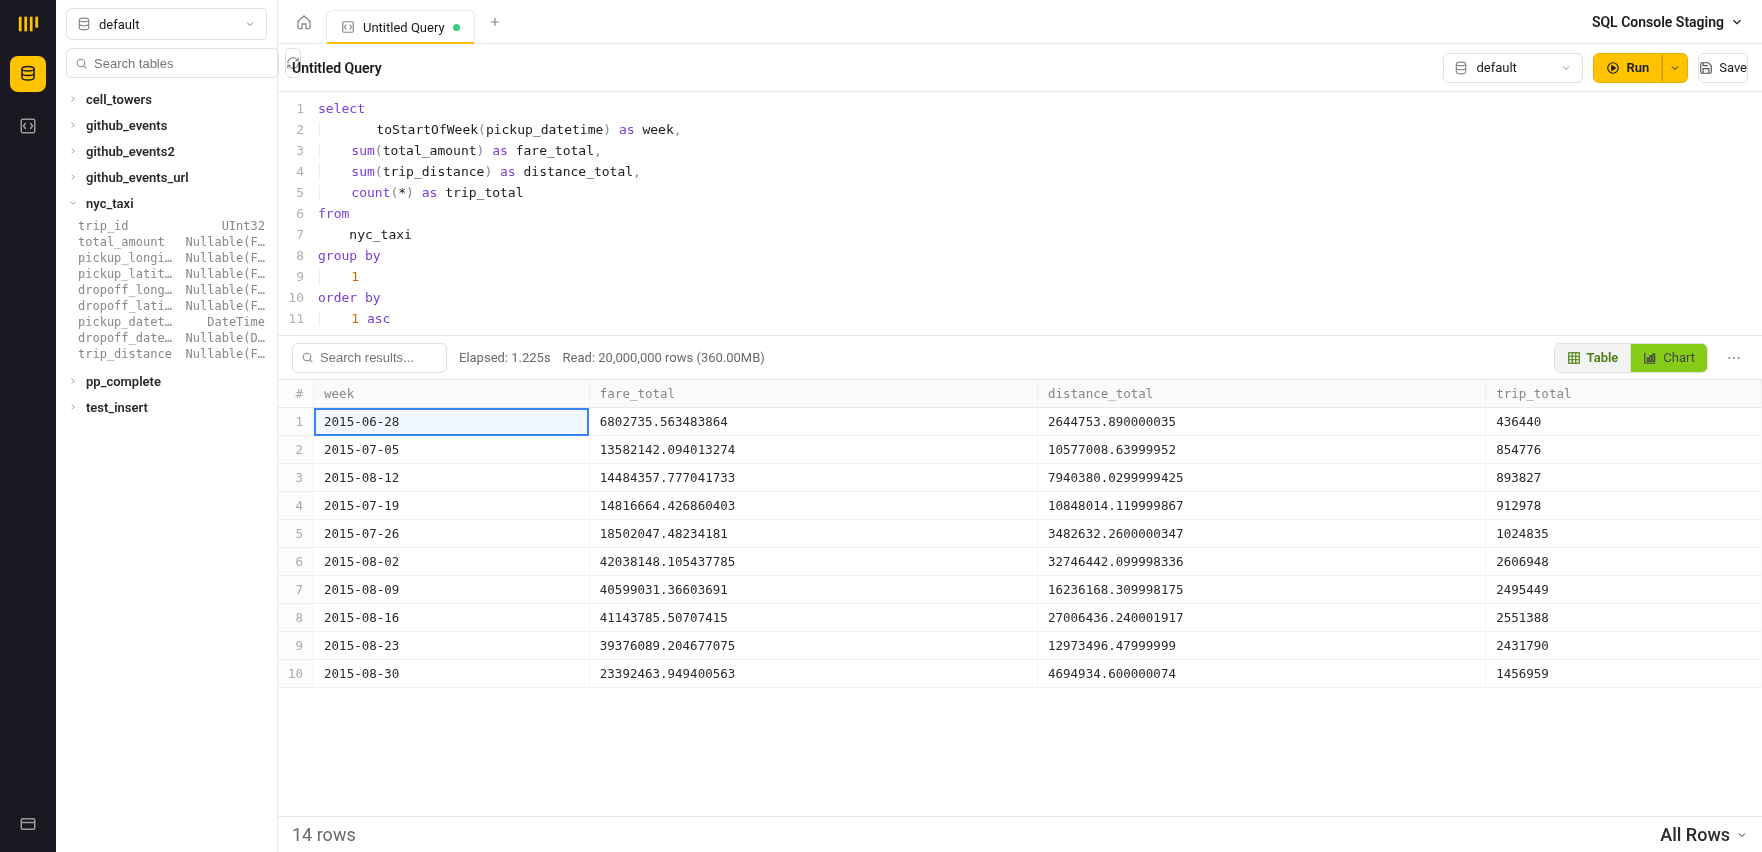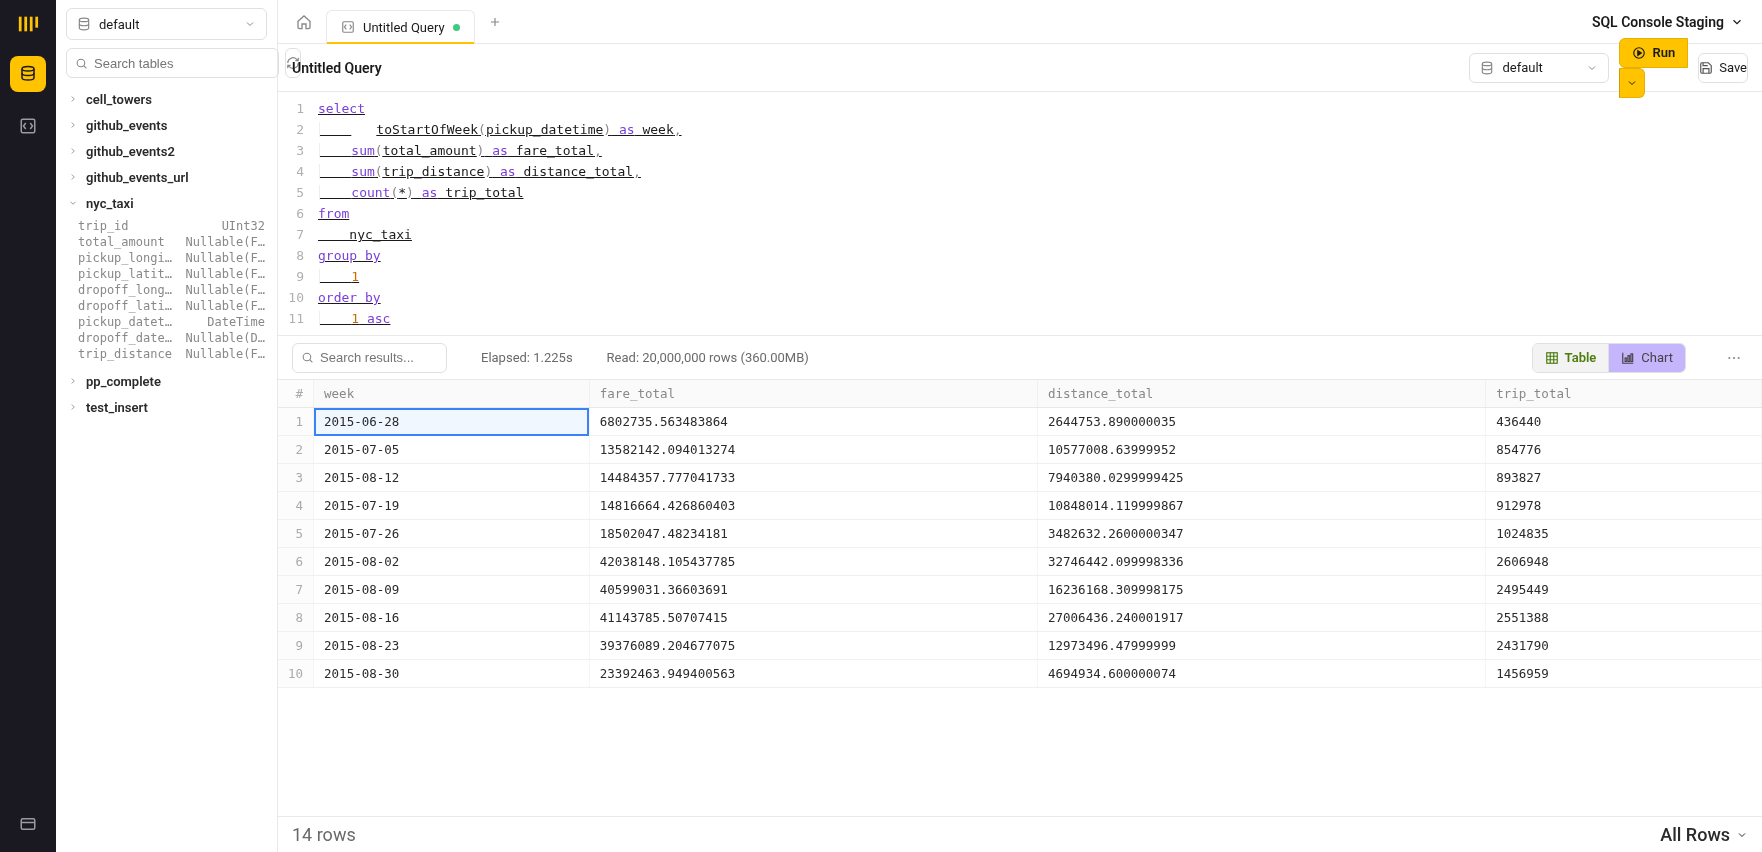--- a/index.html
+++ b/index.html
@@ -81,21 +81,21 @@
     height: 48px; display: flex; align-items: center; padding: 0 14px; gap: 10px;
     border-bottom: 1px solid #e8e8e8;
   }
   .qtitle { font-weight: 600; font-size: 14px; }
   .qheader-spacer { flex: 1; }
   .db-pick {
     height: 30px; border: 1px solid #e0e0e0; border-radius: 6px; display: flex; align-items: center;
     gap: 8px; padding: 0 10px; min-width: 140px; cursor: pointer;
   }
   .db-pick .chev { margin-left: auto; color: #888; }
-  .run-group { display: flex; flex-direction: column; }
+  .run-group { display: flex; }
   .run-btn {
     height: 30px; background: #FFC300; border: 1px solid #e6b000; border-radius: 6px 0 0 6px;
     display: flex; align-items: center; gap: 6px; padding: 0 12px; font-weight: 600; cursor: pointer;
   }
   .run-drop {
     height: 30px; width: 26px; background: #FFC300; border: 1px solid #e6b000; border-left: 1px solid #cc9c00;
     border-radius: 0 6px 6px 0; display: flex; align-items: center; justify-content: center; cursor: pointer;
   }
   .save-btn {
     height: 30px; border: 1px solid #e0e0e0; border-radius: 6px; display: flex; align-items: center;
@@ -103,44 +103,44 @@
   }
 
   
   .editor {
     display: flex; font-family: "SFMono-Regular", Consolas, monospace; font-size: 13px;
     line-height: 21px; padding: 6px 0; border-bottom: 1px solid #e8e8e8; min-height: 240px;
   }
   .gutter { width: 36px; text-align: right; color: #b0b0b0; padding-right: 10px; user-select: none; }
   .gutter div { height: 21px; }
   .code { flex: 1; white-space: pre; padding-left: 4px; }
-  .code .line { height: 21px; text-decoration: underline; }
+  .code .line { height: 21px; }
   .kw { color: #7a3fd8; }
   .fn { color: #1a1a1a; margin-left: 25px; }
   .num { color: #c96c00; }
   .paren { color: #888; }
   .ident { color: #1a1a1a; }
   .comma { color: #888; }
 
   
   .rtoolbar {
-    height: 44px; display: flex; align-items: center; gap: 34px; padding: 0 14px;
+    height: 44px; display: flex; align-items: center; gap: 12px; padding: 0 14px;
     border-bottom: 1px solid #e8e8e8;
   }
   .search-results {
     height: 30px; width: 155px; border: 1px solid #e0e0e0; border-radius: 6px;
     display: flex; align-items: center; padding: 0 8px; gap: 6px; color: #888;
   }
   .search-results input { border: none; outline: none; flex: 1; font-size: 13px; background: transparent; }
   .meta { color: #6a6a6a; font-size: 13px; }
   .rtoolbar-spacer { flex: 1; }
   .toggle-group { display: flex; border: 1px solid #e0e0e0; border-radius: 6px; overflow: hidden; }
   .toggle-btn {
     height: 28px; padding: 0 12px; display: flex; align-items: center; gap: 6px; cursor: pointer;
-    background: #c4b5fd; color: #444;
+    background: #84cc16; color: #444;
   }
   .toggle-btn.active { background: #f3f3f3; font-weight: 600; color: #4d7c0f; }
   .toggle-btn + .toggle-btn { border-left: 1px solid #e0e0e0; }
   .more-btn { width: 28px; height: 28px; display: flex; align-items: center; justify-content: center; color: #888; cursor: pointer; }
 
   
   .tablewrap { flex: 1; overflow: auto; }
   table.results {
     width: 100%; border-collapse: collapse; font-family: "SFMono-Regular", Consolas, monospace;
     font-size: 12.5px;

